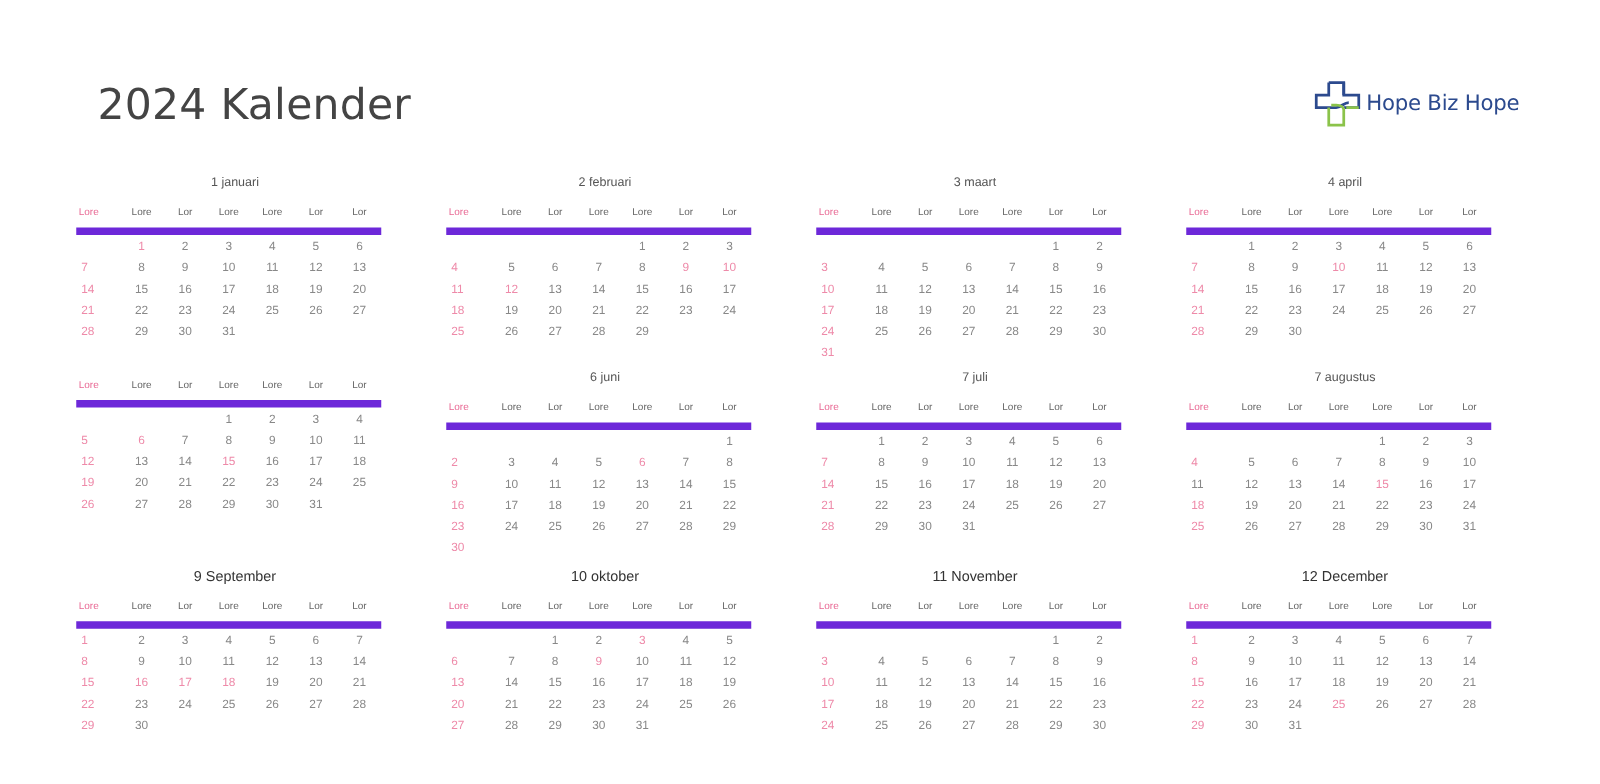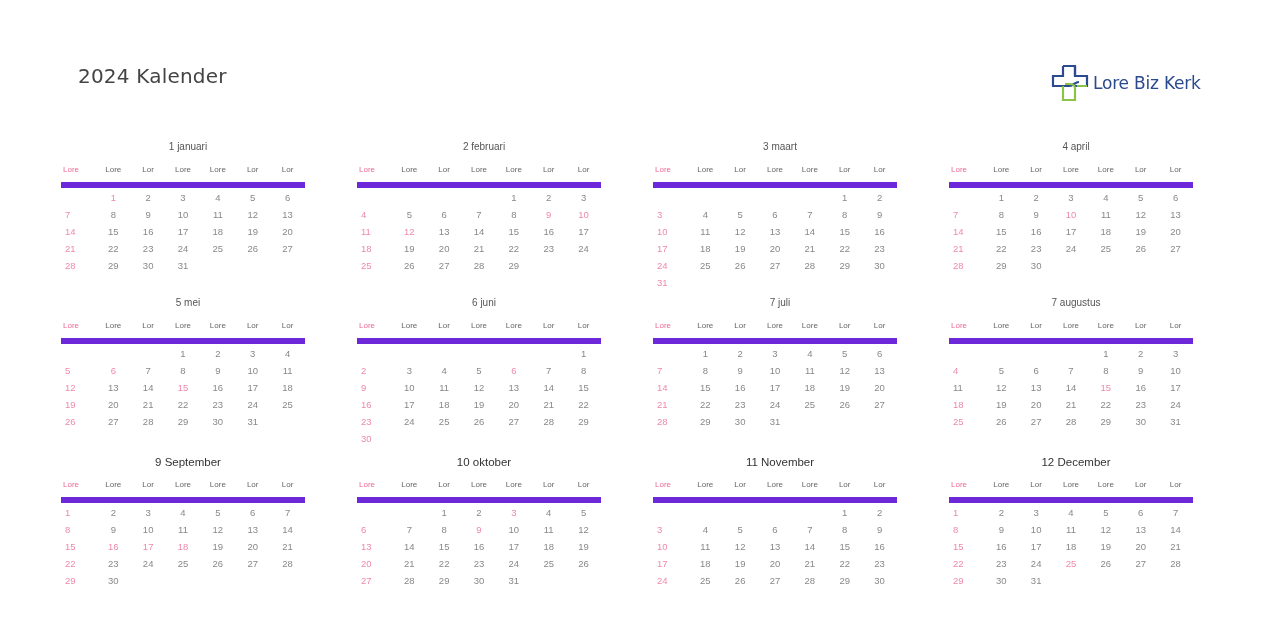--- a/index.html
+++ b/index.html
@@ -3,21 +3,21 @@
   <meta charset="utf-8">
   <style>
     html, body { margin: 0; padding: 0; }
     body {
       width: 1280px; height: 627px; background: #ffffff; position: relative; overflow: hidden;
       font-family: "Liberation Sans", "DejaVu Sans", sans-serif;
     }
     .page-title {
       position: absolute; left: 78px; top: 64px;
       font-family: "DejaVu Sans", sans-serif;
-      font-size: 20px; color: #444; letter-spacing: 0.2px; font-weight: normal;
+      font-size: 34px; color: #444; letter-spacing: 0.2px; font-weight: normal;
     }
     .logo {
       position: absolute; left: 1051px; top: 64px; display: flex; align-items: center; gap: 4px;
     }
     .logo svg { display: block; }
     .logo-text {
       font-family: "DejaVu Sans", sans-serif; font-size: 17px; color: #2c4a8e; letter-spacing: -0.2px;
     }
     .grid {
       position: absolute; left: 54px; top: 138px; width: 1146px;
@@ -46,21 +46,21 @@
 
 <div class="page-title">2024 Kalender</div>
 
 <div class="logo">
   <svg width="38" height="38" viewBox="0 0 38 38">
     <path d="M12 2 h12 v10 h12 v10 h-12" fill="none" stroke="#2c4a8e" stroke-width="2.2"></path>
     <path d="M24 2 v10" fill="none" stroke="#2c4a8e" stroke-width="2.2"></path>
     <path d="M12 2 v10 h-10 v10 h16 c4 0 6 -4 10 -4" fill="none" stroke="#2c4a8e" stroke-width="2.2"></path>
     <path d="M26 22 h10 M12 22 v14 h12 v-12 c0 -2 -2 -4 -6 -4 h-4" fill="none" stroke="#8bc34a" stroke-width="2.2"></path>
   </svg>
-  <span class="logo-text">Lore Biz Kerk</span>
+  <span class="logo-text">Hope Biz Hope</span>
 </div>
 
 <div class="grid" id="grid">
     <div class="month" style="height: 156px;">
       <div class="month-title">1 januari</div>
       <div class="cal">
         <div class="hdr">
           <span class="sun">Lore</span>
           <span>Lore</span>
           <span>Lor</span>
@@ -247,21 +247,20 @@
           <span class="">25</span>
           <span class="">26</span>
           <span class="">27</span>
           <span class="c0 red">28</span>
           <span class="">29</span>
           <span class="">30</span>
         </div>
       </div>
     </div>
     <div class="month" style="margin-top: 0px; height: 159px;">
-      <div class="month-title">5 mei</div>
       <div class="cal">
         <div class="hdr">
           <span class="sun">Lore</span>
           <span>Lore</span>
           <span>Lor</span>
           <span>Lore</span>
           <span>Lore</span>
           <span>Lor</span>
           <span>Lor</span>
         </div>

